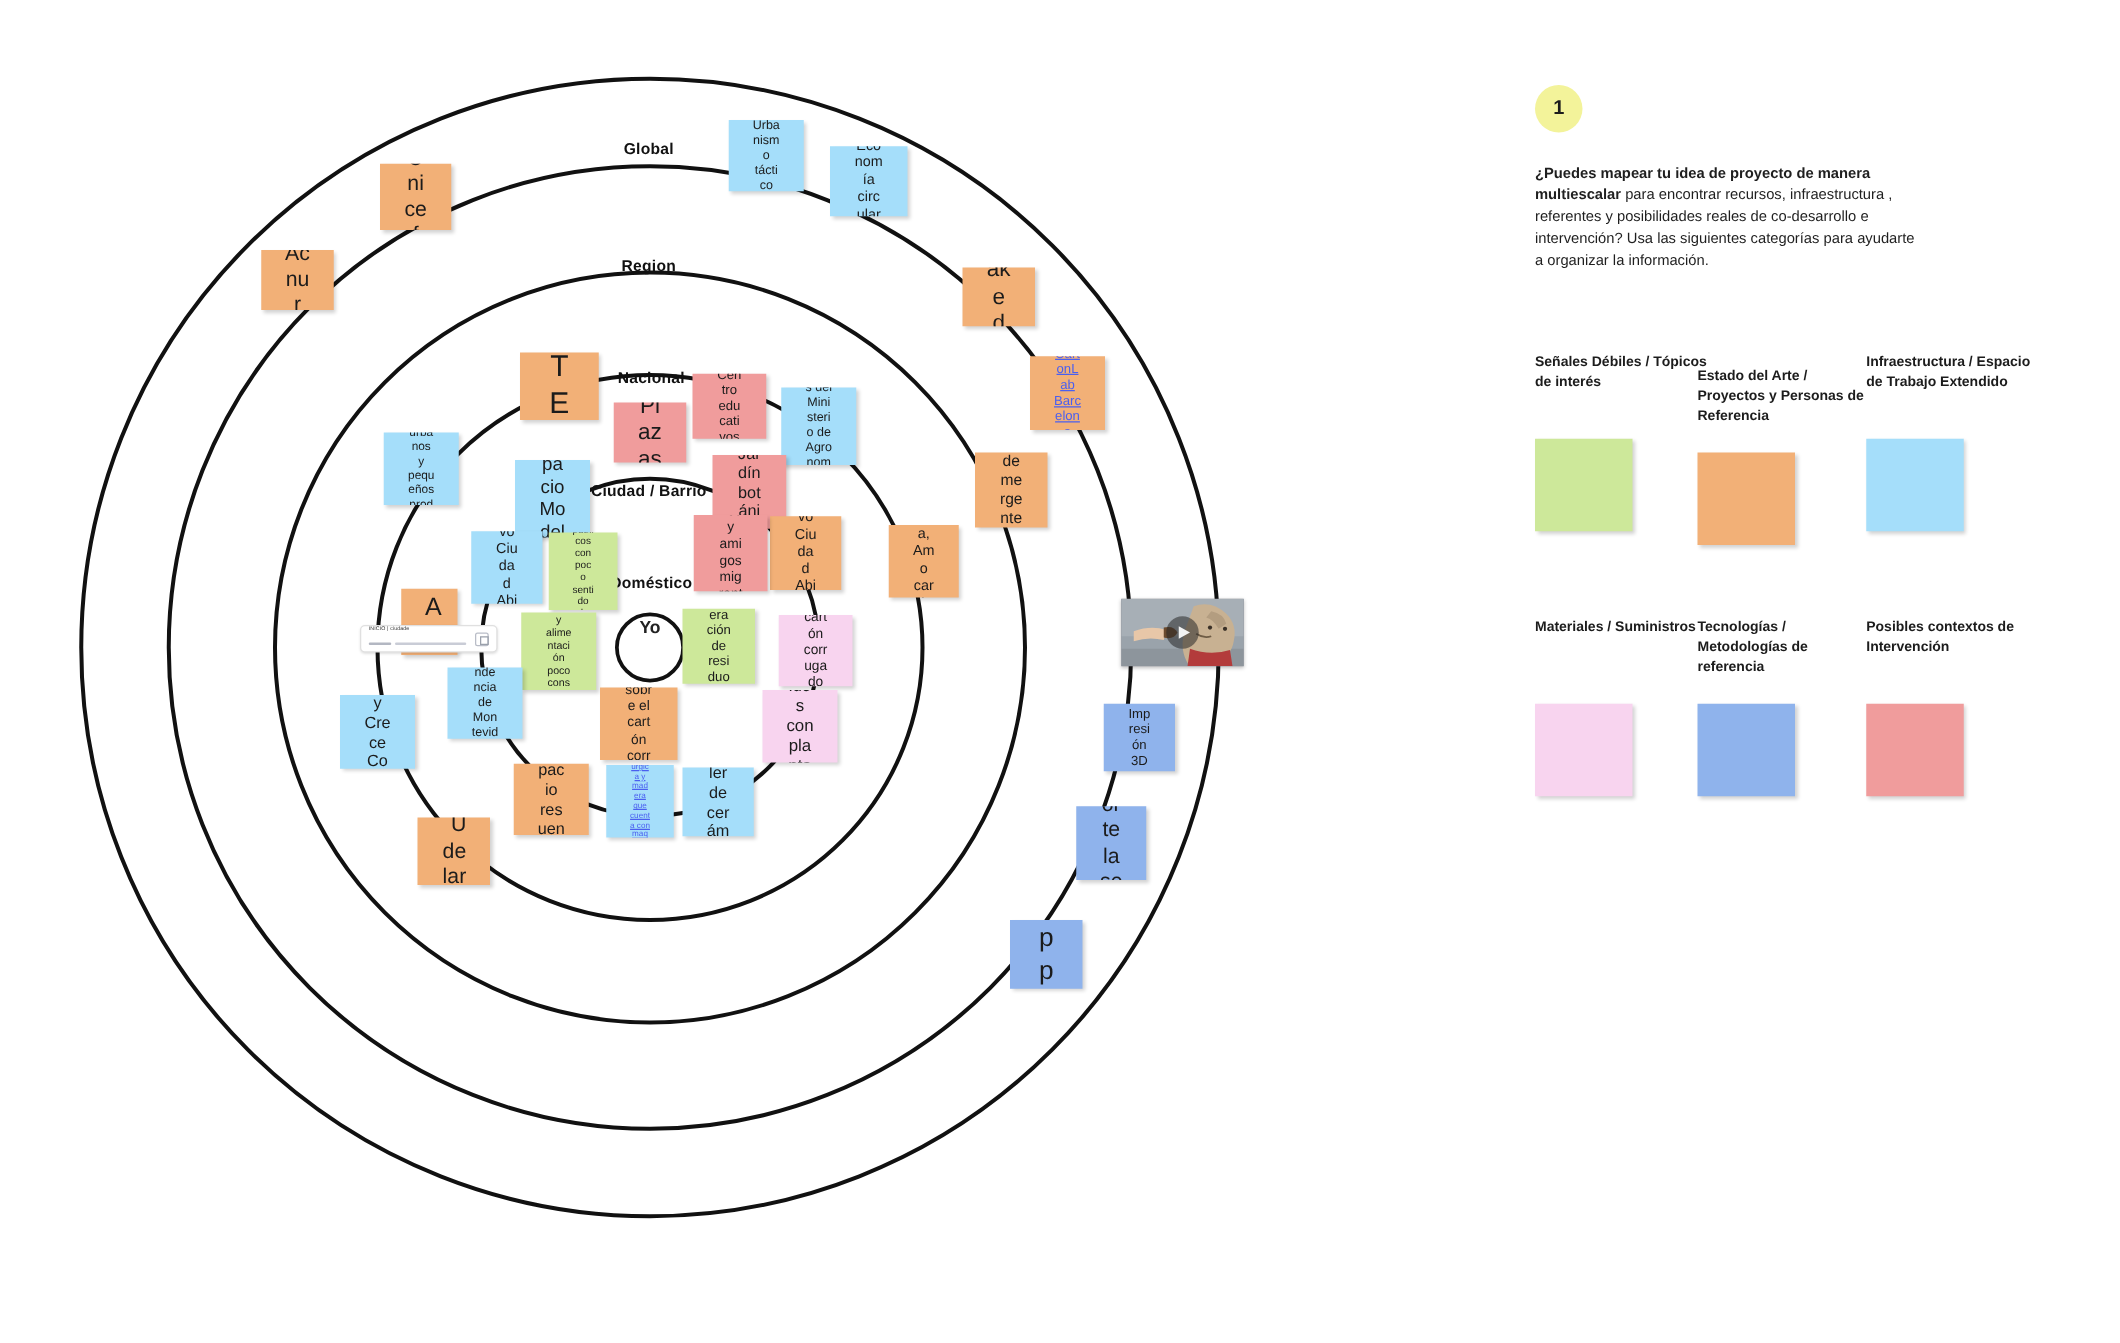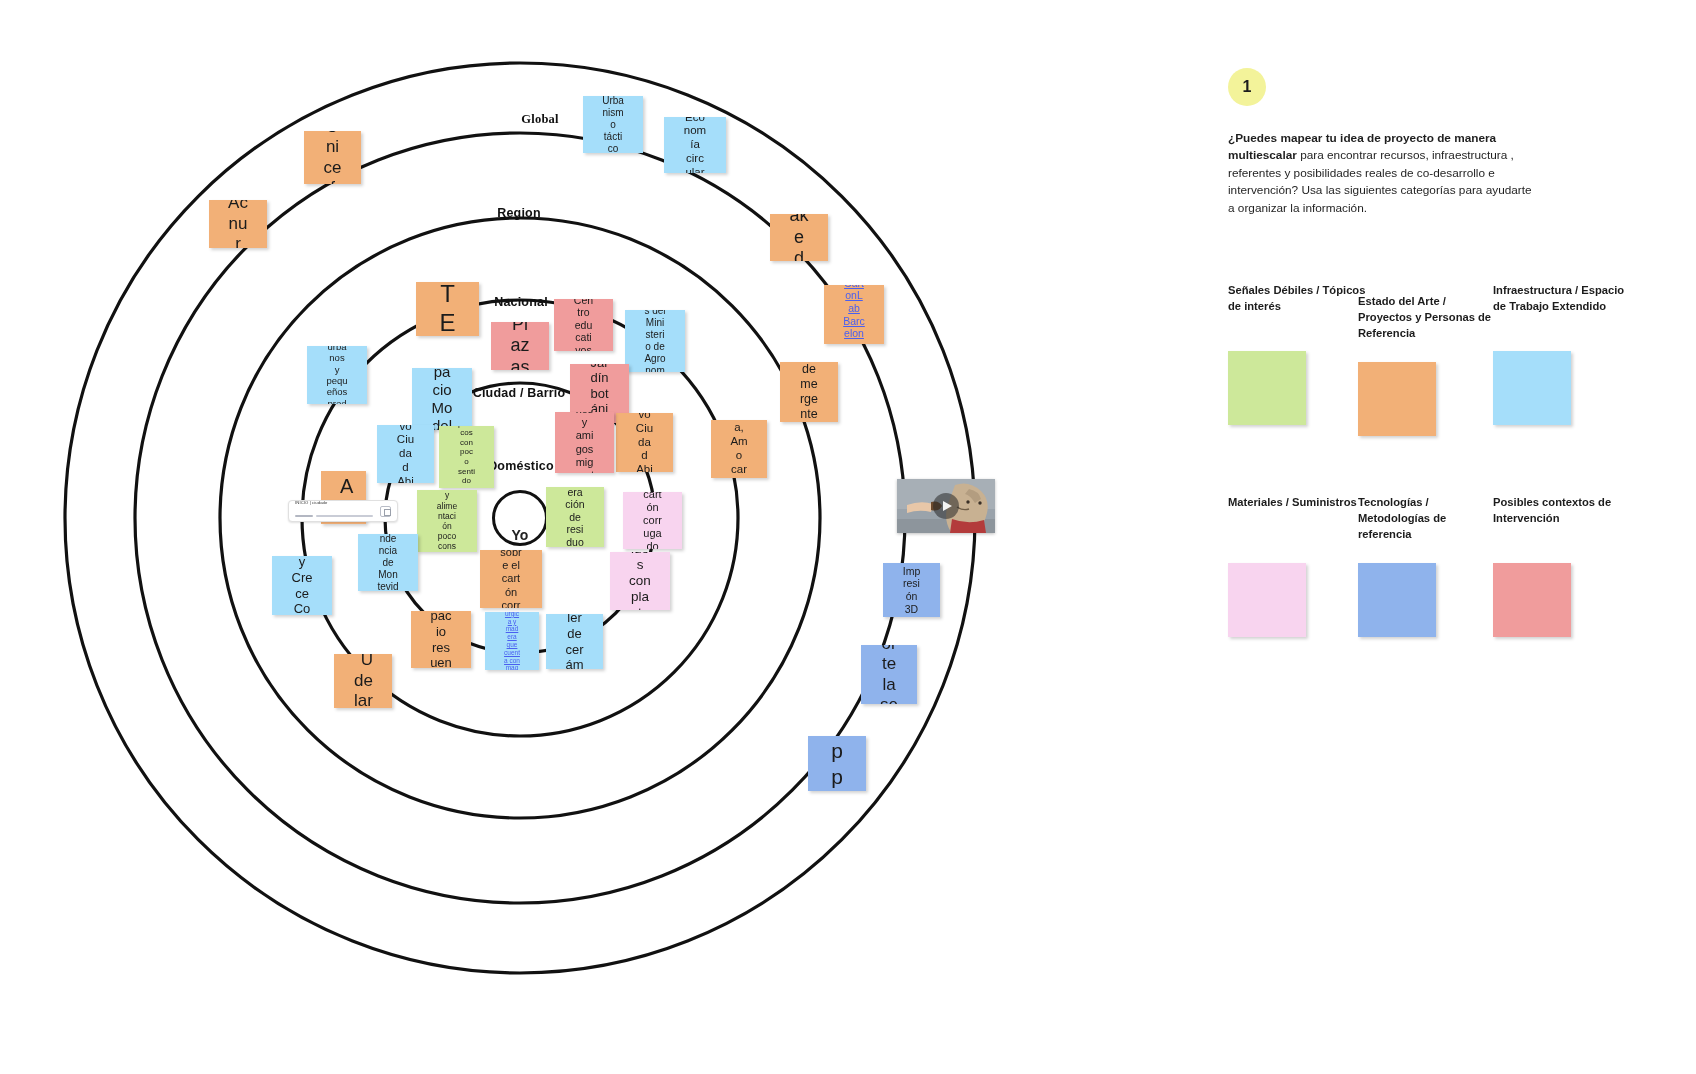--- a/index.html
+++ b/index.html
@@ -55,21 +55,21 @@
 
   .link-note span { color: #4a5ff0; text-decoration: underline; }
 
   
   #yo-circle {
     position: absolute;
     width: 56px; height: 56px;
     border: 3px solid #111;
     border-radius: 50%;
     background: #fff;
-    display: flex; align-items: flex-end; justify-content: center;
+    display: flex; align-items: flex-start; justify-content: center;
     font-weight: bold; font-size: 14px; color: #222;
   }
 
   
   #embed-card {
     position: absolute;
     background: #ffffff;
     border: 1px solid #e0e0e0;
     border-radius: 4px;
     box-shadow: 0 1px 2px rgba(0,0,0,.12);
@@ -149,21 +149,21 @@
     <g fill="none" stroke="#111111" stroke-width="3.2">
       <circle cx="520" cy="518" r="455"></circle>
       <circle cx="520" cy="518" r="385"></circle>
       <circle cx="520" cy="518" r="300"></circle>
       <circle cx="520" cy="518" r="218"></circle>
       <circle cx="520" cy="518" r="135"></circle>
     </g>
   </svg>
 
   <div id="ring-labels">
-      <div class="ring-label" style="left: 540px; top: 119px; font-family: Liberation Serif, serif;">Global</div>
+      <div class="ring-label" style="left: 519px; top: 119px;">Global</div>
       <div class="ring-label" style="left: 519px; top: 213px;">Region</div>
       <div class="ring-label" style="left: 521px; top: 302px;">Nacional</div>
       <div class="ring-label" style="left: 519px; top: 393px;">Ciudad / Barrio</div>
       <div class="ring-label" style="left: 521px; top: 466px;">Doméstico</div>
     </div>
 
   <div id="yo-circle" style="left:492px; top:490px;">
     <span>Yo</span>
   </div>
 

